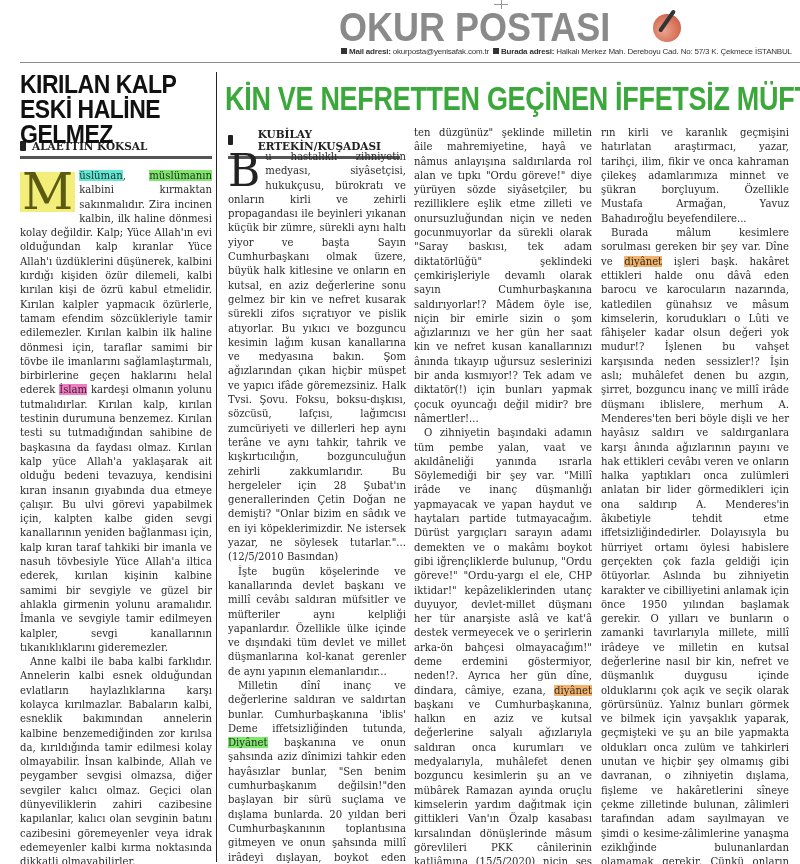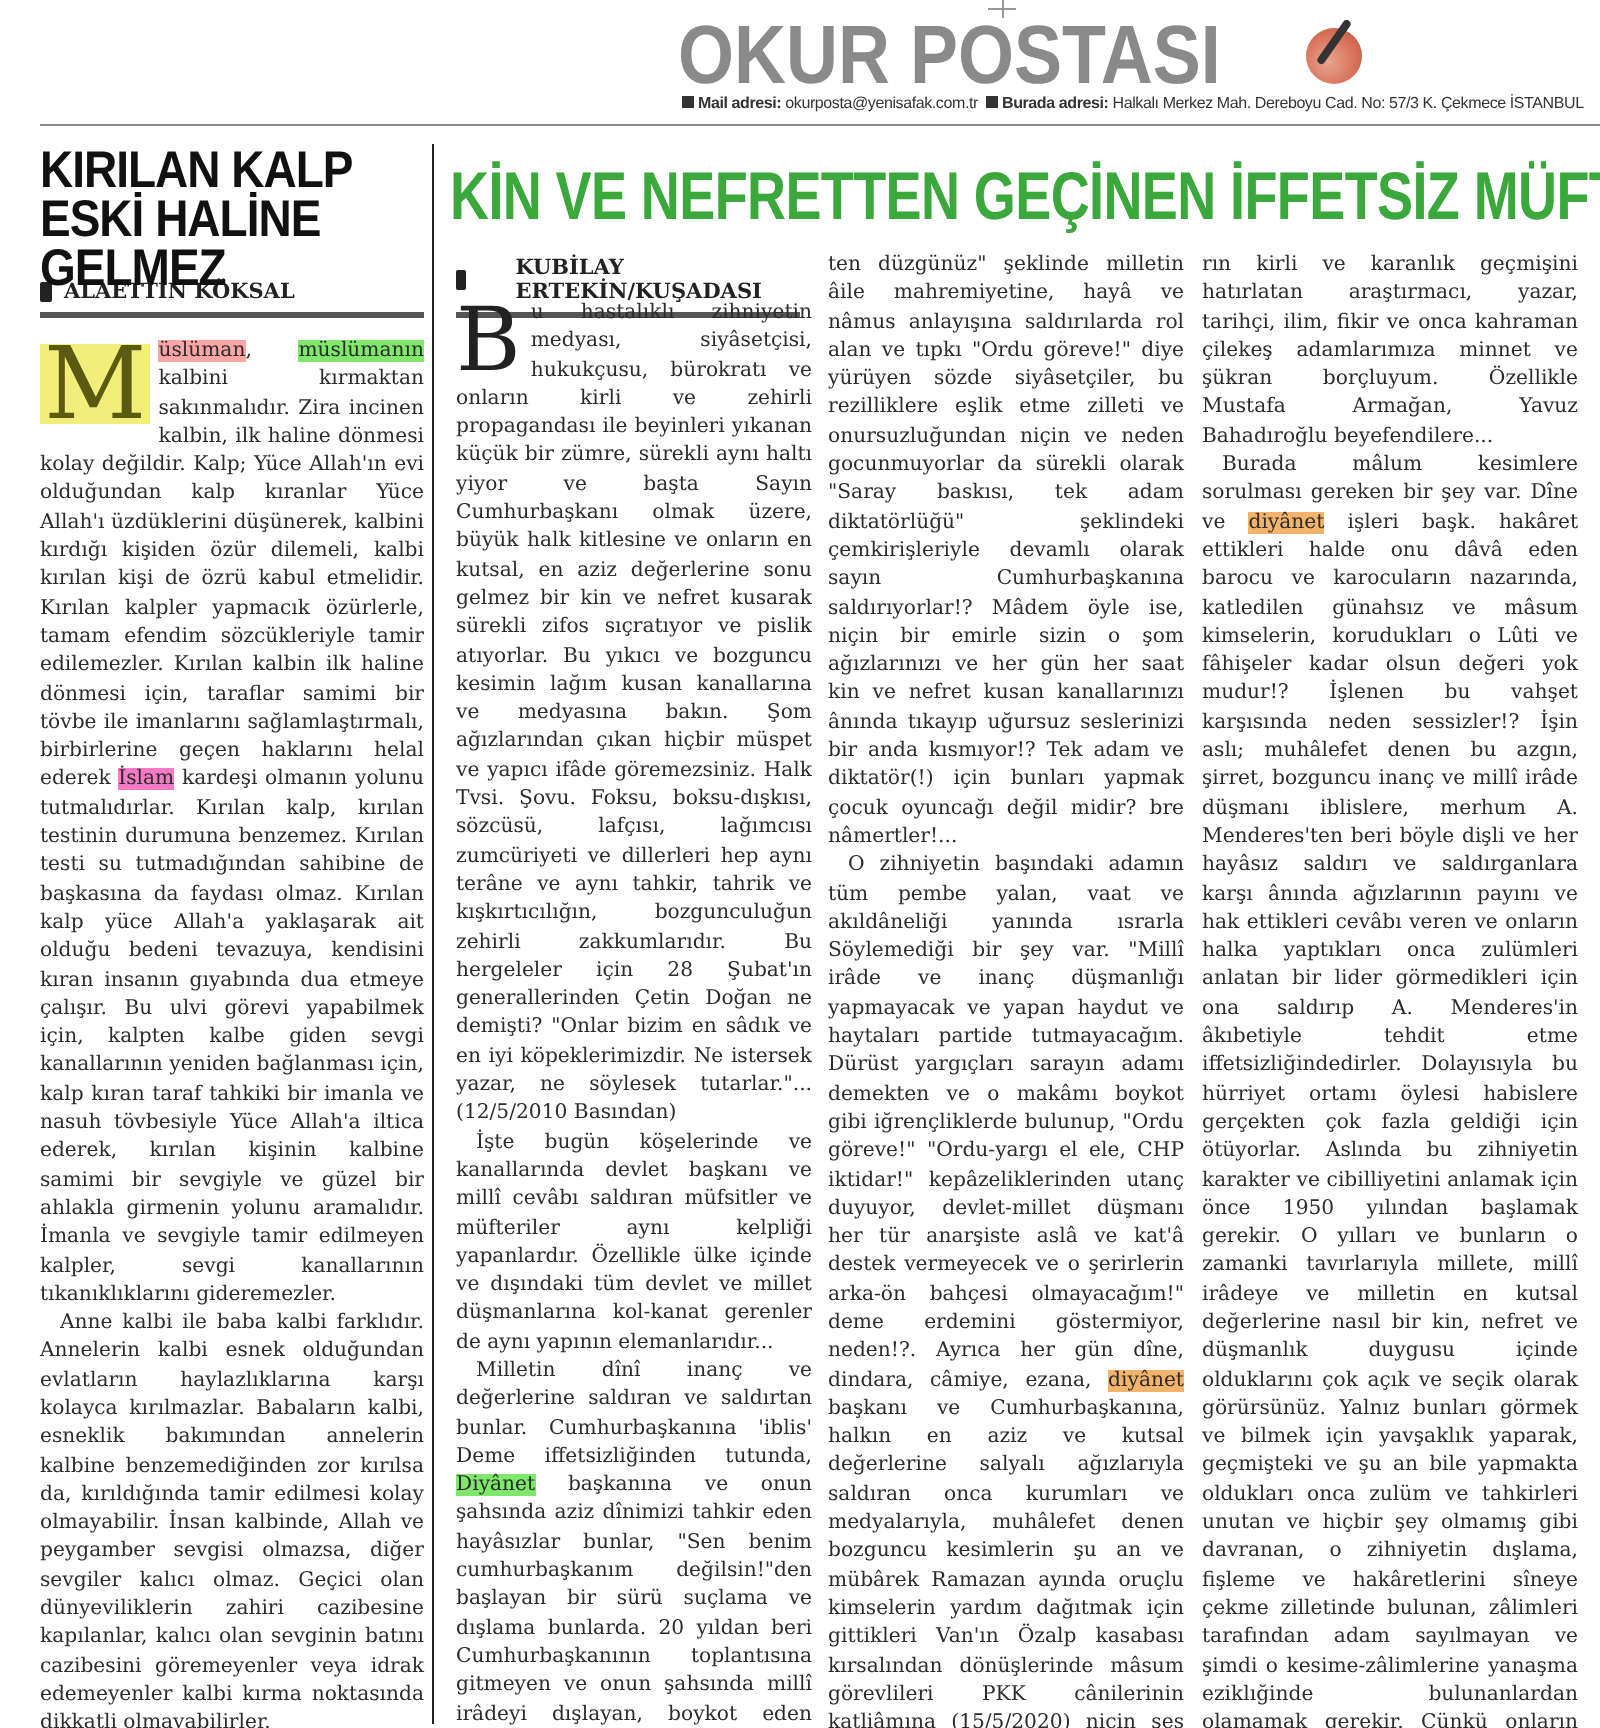--- a/index.html
+++ b/index.html
@@ -20,21 +20,21 @@
   .byline { font-family:"DejaVu Serif", serif; font-weight:bold; font-size:10.5px; color:#222; margin-top:2px; display:flex; align-items:center; }
   .byline .pen { display:inline-block; width:6px; height:10px; background:#222; margin-right:6px; border-radius:1px; }
   .byline-rule { height:3px; background:#555; width:100%; margin-top:4px; }
   .col-divider { position:absolute; left:216px; top:72px; width:1px; height:790px; background:#222; }
 
   .body-text { font-size:10.1px; line-height:14.3px; text-align:justify; hyphens:auto; color:#2b2b2b; }
   .body-text p { margin:0; text-indent:10px; }
   .body-text p.first { text-indent:0; }
   .dropcap { float:left; font-size:50px; line-height:40px; margin:3px 4px 0 0; padding:0 2px; background:#f3ee7a; color:#5a5a12; font-family:"DejaVu Serif", serif; }
   .dropcap-b { float:left; font-size:44px; line-height:38px; margin:2px 5px 0 0; color:#222; font-family:"DejaVu Serif", serif; }
-  .hl-yellow { background:#fca5a5; }
+  .hl-yellow { background:#5eead4; }
   .hl-green { background:#7de86a; }
   .hl-pink { background:#f37ac3;margin-top:32px; }
   .hl-orange { background:#f4b36a; }
 
   .main-title { position:absolute; left:225px; top:82px; width:575px; font-family:"Liberation Sans", sans-serif; font-weight:bold; font-size:27px; color:#3aa83a; letter-spacing:-0.3px; white-space:nowrap; transform:scaleY(1.25); transform-origin:top left; line-height:26px; }
   .main-byline { position:absolute; left:228px; top:124px; width:172px; }
   .main-cols { position:absolute; left:228px; top:150px; width:572px; }
   .mcol { position:absolute; top:0; width:178px; }
   .mcol.c1 { left:0; top:0; }
   .mcol.c2 { left:186px; top:-24px; }

